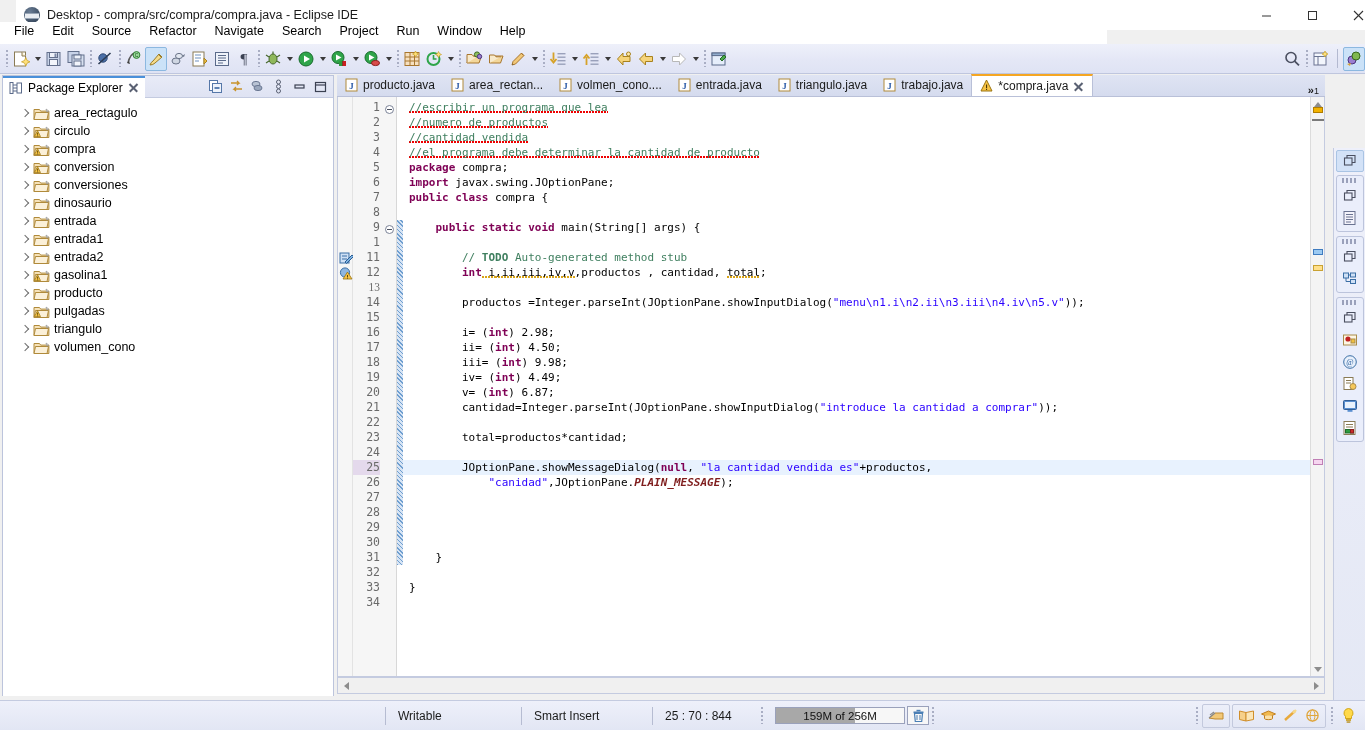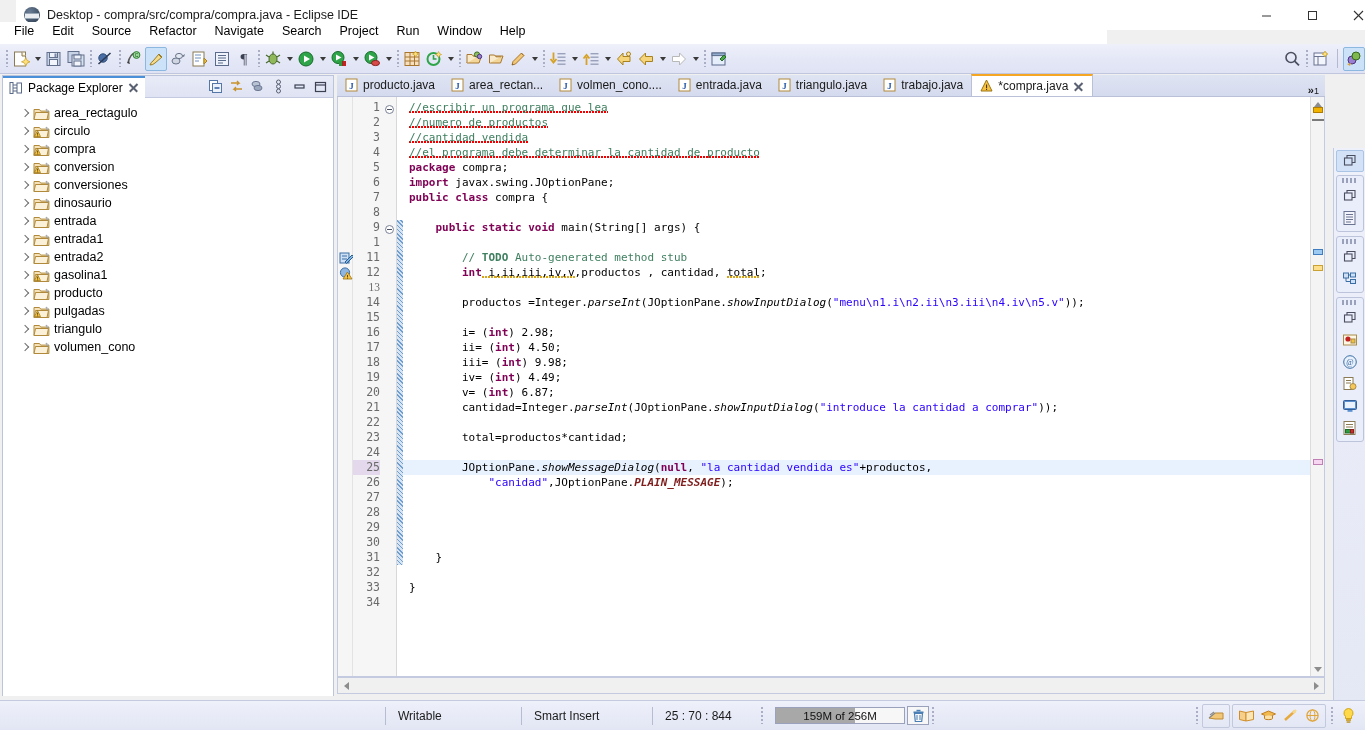--- a/index.html
+++ b/index.html
@@ -157,21 +157,21 @@
   .code-area{
     flex:1; position:relative; overflow:hidden; background:#fff;
     font-family:"DejaVu Sans Mono", monospace; font-size:11px; line-height:15px;
     padding-top:3px; white-space:pre;
   }
   .cl{ height:15px; padding-left:6px; position:relative; }
   .cl.hl{ background:#e8f2fe; }
   .kw{ color:#7f0055; font-weight:bold; }
   .cm{ color:#3f7f5f; }
   .str{ color:#2a00ff; }
-  .it{ font-style:italic; }
+  .it{ }
   .st{ color:#7f1d1d; font-style:italic; font-weight:bold; }
   .tx{ color:#000; }
   .todo{ color:#3f7f5f; font-weight:bold; }
   .sq{
     background-image: radial-gradient(circle at 1px 2px, #e00 0.9px, transparent 1.1px);
     background-size:3px 3px; background-position:0 calc(100% - 1px); background-repeat:repeat-x;
   }
   .sqy{
     background-image: radial-gradient(circle at 1px 2px, #d8a317 0.9px, transparent 1.1px);
     background-size:3px 3px; background-position:0 calc(100% - 1px); background-repeat:repeat-x;

